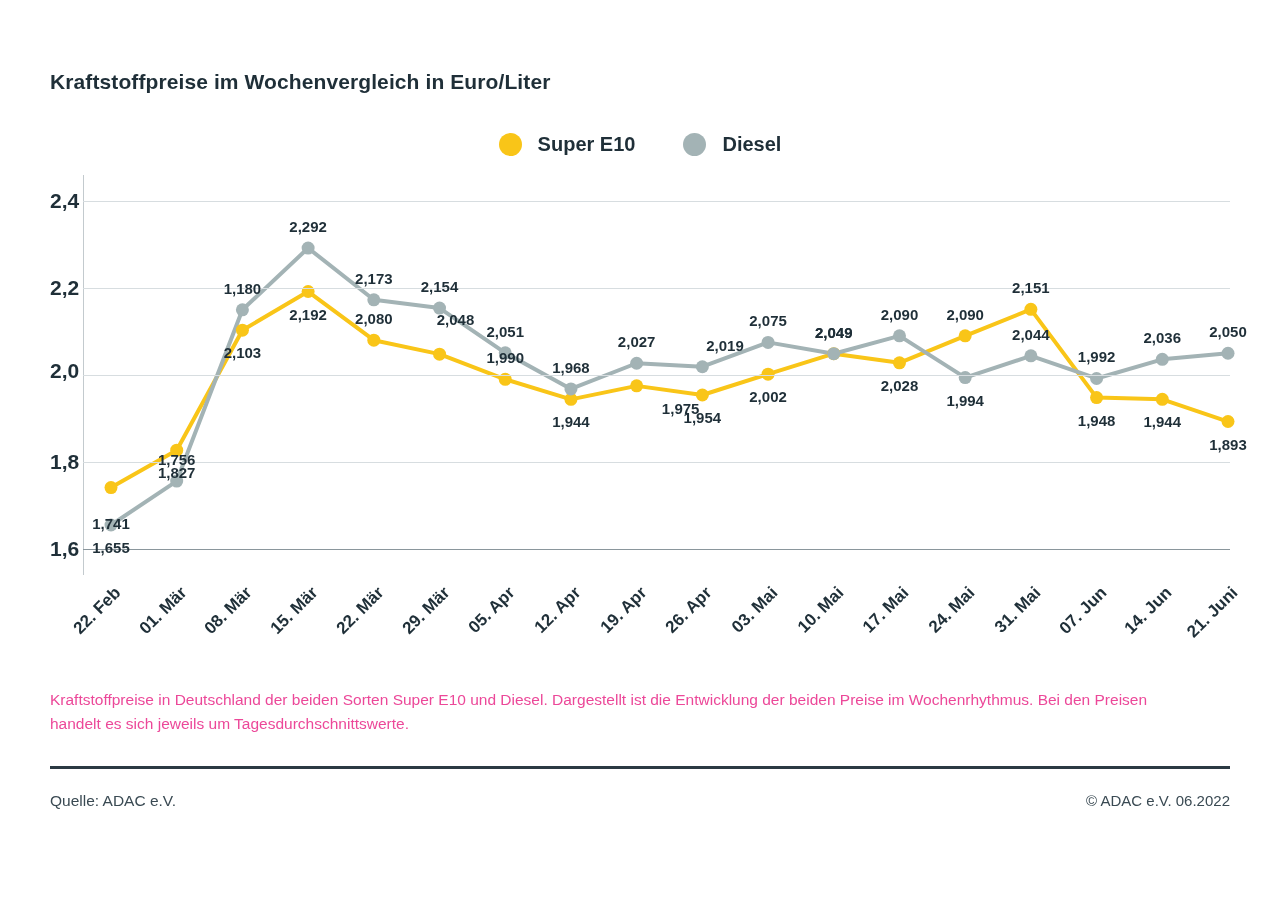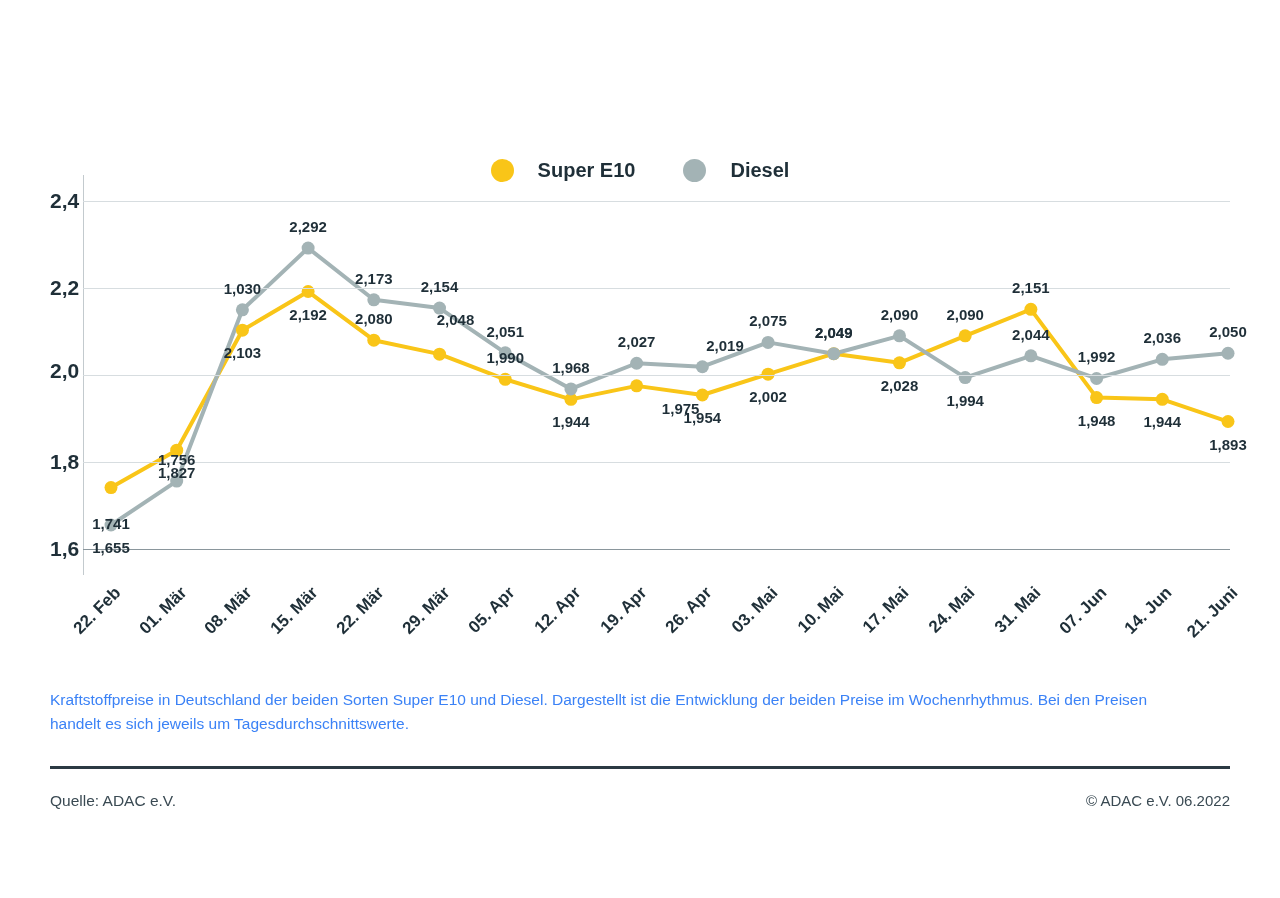--- a/index.html
+++ b/index.html
@@ -34,22 +34,21 @@
     top: 133px;
     width: 1280px;
     display: flex;
     justify-content: center;
     align-items: center;
     gap: 48px;
   }
   .legend-item {
     display: flex;
     align-items: flex-end;
-    gap: 24px;
-    margin-top: 26px;
+    gap: 16px;
   }
   .legend-dot {
     width: 23px;
     height: 23px;
     border-radius: 50%;
     display: inline-block;
   }
   .legend-label {
     font-size: 20px;
     font-weight: bold;
@@ -126,21 +125,21 @@
     transform: rotate(-45deg);
     text-align: right;
   }
   .caption {
     position: absolute;
     left: 50px;
     top: 688px;
     width: 1120px;
     font-size: 15.5px;
     line-height: 1.55;
-    color: #3b82f6;
+    color: #ec4899;
   }
   .rule {
     position: absolute;
     left: 50px;
     top: 766px;
     width: 1180px;
     height: 3px;
     background: #2b3a43;
   }
   .source {
@@ -156,20 +155,21 @@
     top: 792px;
     font-size: 15px;
     color: #3a4a53;
   }
 </style>
 </head>
 <body>
 
 <div id="root">
 
+  <div class="title">Kraftstoffpreise im Wochenvergleich in Euro/Liter</div>
 
   <div class="legend">
     <div class="legend-item">
       <span class="legend-dot" id="legend-dot-0" style="background: rgb(249, 197, 24);"></span>
       <span class="legend-label">Super E10</span>
     </div>
     <div class="legend-item">
       <span class="legend-dot" id="legend-dot-1" style="background: rgb(163, 179, 181);"></span>
       <span class="legend-label">Diesel</span>
     </div>
@@ -240,21 +240,21 @@
       <div class="pt-label" style="left: 718.059px; top: 221.13px;">2,002</div>
       <div class="pt-label" style="left: 783.765px; top: 156.696px;">2,049</div>
       <div class="pt-label" style="left: 849.471px; top: 209.826px;">2,028</div>
       <div class="pt-label" style="left: 915.176px; top: 138.87px;">2,090</div>
       <div class="pt-label" style="left: 980.882px; top: 112.348px;">2,151</div>
       <div class="pt-label" style="left: 1046.59px; top: 244.609px; text-align: right;">1,948</div>
       <div class="pt-label" style="left: 1112.29px; top: 246.348px;">1,944</div>
       <div class="pt-label" style="left: 1178px; top: 268.522px;">1,893</div>
       <div class="pt-label" style="left: 61px; top: 372px;">1,655</div>
       <div class="pt-label" style="left: 126.706px; top: 284.087px;">1,756</div>
-      <div class="pt-label" style="left: 192.412px; top: 112.783px;">1,030</div>
+      <div class="pt-label" style="left: 192.412px; top: 112.783px;">1,180</div>
       <div class="pt-label" style="left: 258.118px; top: 51.0435px;">2,292</div>
       <div class="pt-label" style="left: 323.824px; top: 102.783px;">2,173</div>
       <div class="pt-label" style="left: 389.529px; top: 111.043px;">2,154</div>
       <div class="pt-label" style="left: 455.235px; top: 155.826px;">2,051</div>
       <div class="pt-label" style="left: 520.941px; top: 191.913px;">1,968</div>
       <div class="pt-label" style="left: 586.647px; top: 166.261px;">2,027</div>
       <div class="pt-label" style="left: 675px; top: 169.739px;">2,019</div>
       <div class="pt-label" style="left: 718.059px; top: 145.391px;">2,075</div>
       <div class="pt-label" style="left: 783.765px; top: 156.696px;">2,049</div>
       <div class="pt-label" style="left: 849.471px; top: 138.87px;">2,090</div>

